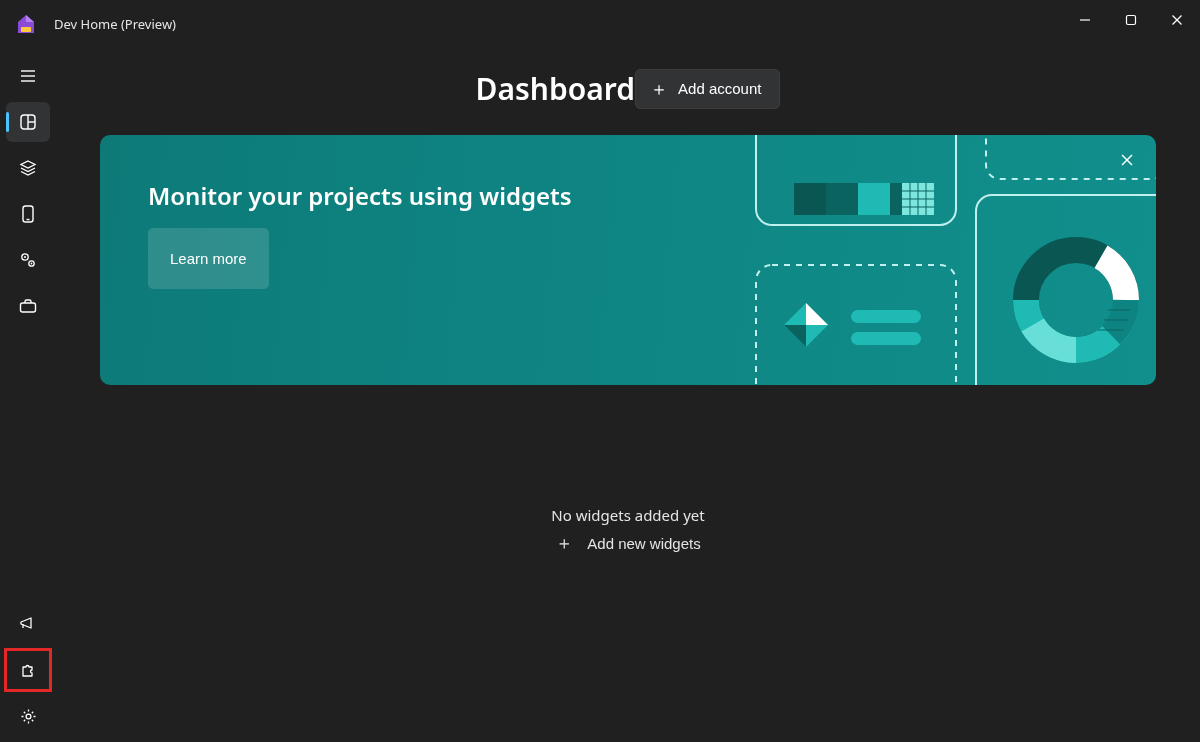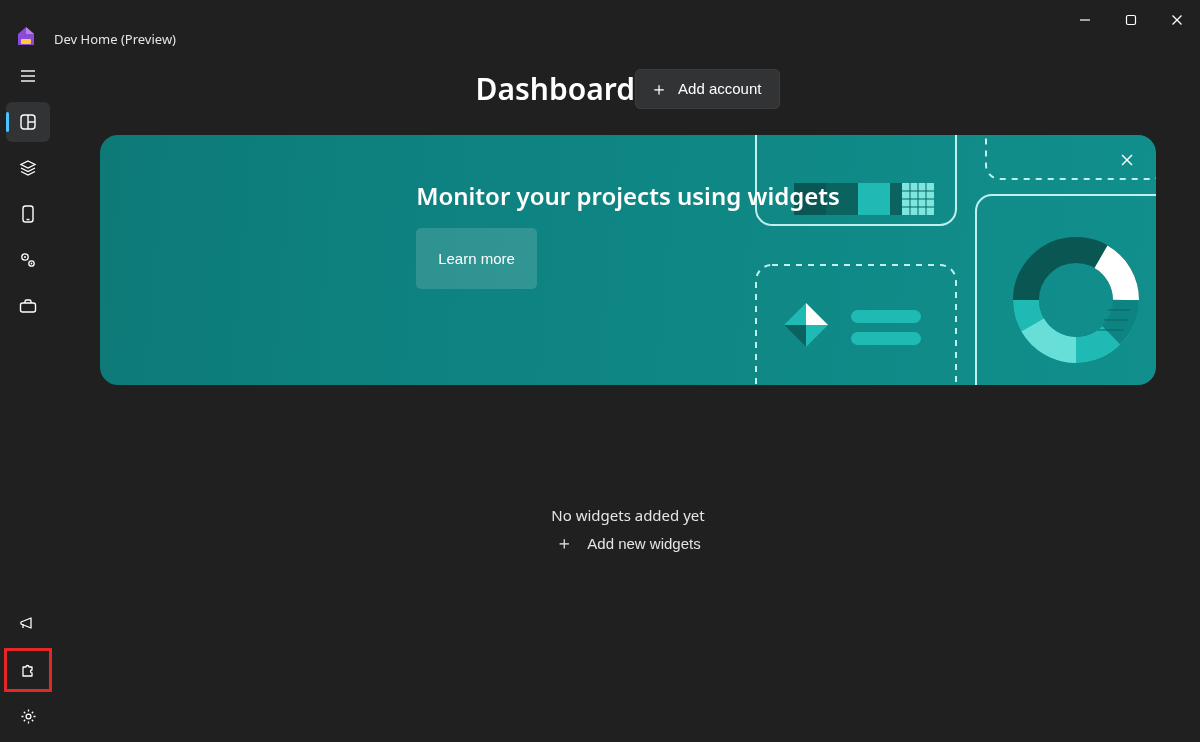--- a/index.html
+++ b/index.html
@@ -21,21 +21,21 @@
     width: 1200px; height: 742px;
     font-family: "Segoe UI", system-ui, sans-serif;
     background: var(--bg);
     color: var(--text);
     overflow: hidden;
   }
   
   .titlebar {
     height: 48px;
     display: flex;
-    align-items: flex-end;
+    align-items: center;
     padding-left: 14px;
     position: relative;
   }
   .app-icon {
     width: 24px; height: 24px;
     display: flex; align-items: center; justify-content: center;
     margin-right: 16px;
   }
   .titlebar-title {
     font-size: 13px;
@@ -120,26 +120,25 @@
     color: var(--text);
     font-size: 15px;
   }
   .plus {
     font-size: 18px; line-height: 1;
   }
   
   .banner {
     position: relative;
     height: 250px;
-    border-radius: 18px;
+    border-radius: 10px;
     background: linear-gradient(95deg, #0d7a78 0%, #0e8482 40%, #118f8c 100%);
     padding: 44px 48px;
     overflow: hidden;
     display: flex;
-    justify-content: center;
   }
   .banner-text { max-width: 540px; z-index: 2; }
   .banner-title {
     font-size: 24px;
     font-weight: 600;
     margin: 0 0 16px 0;
     color: #fff;
   }
   .banner-desc {
     font-size: 15px;

